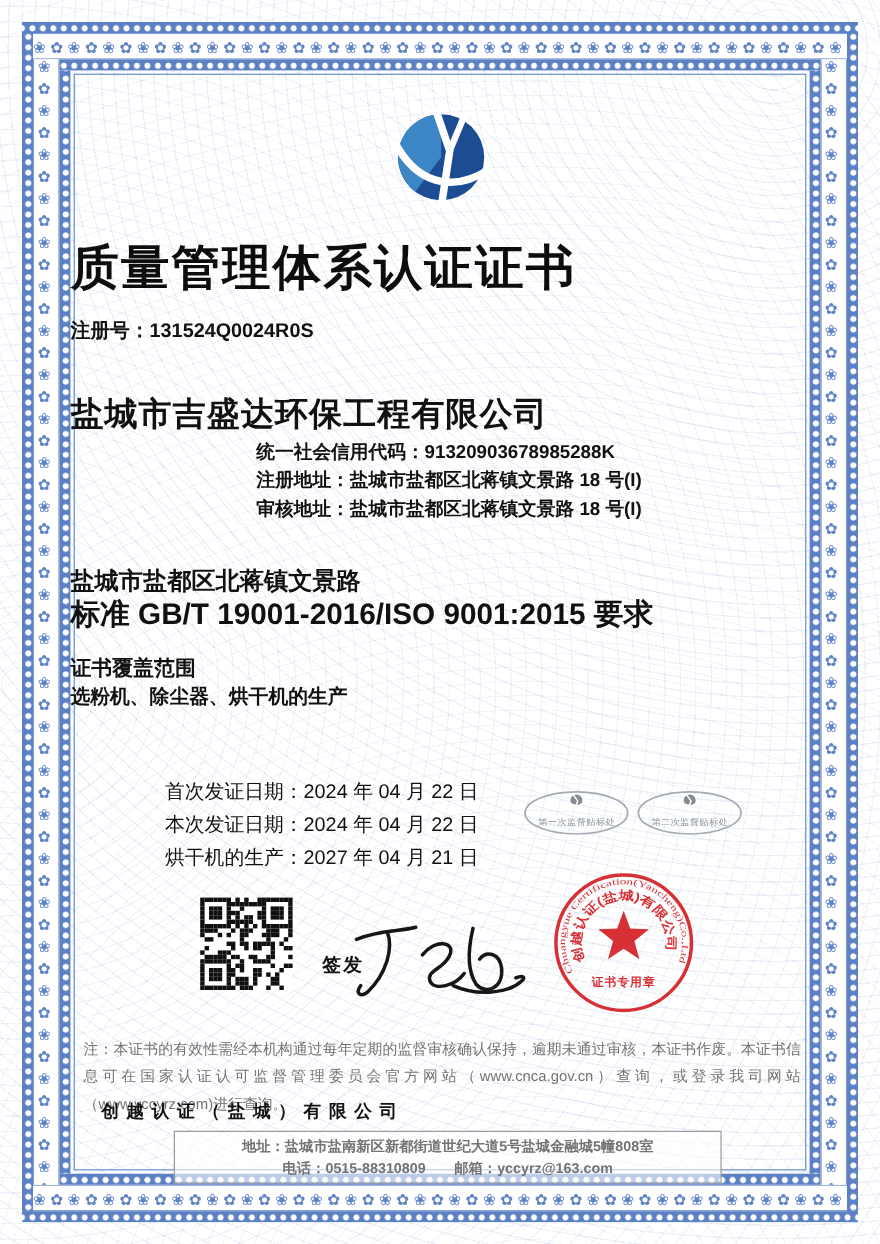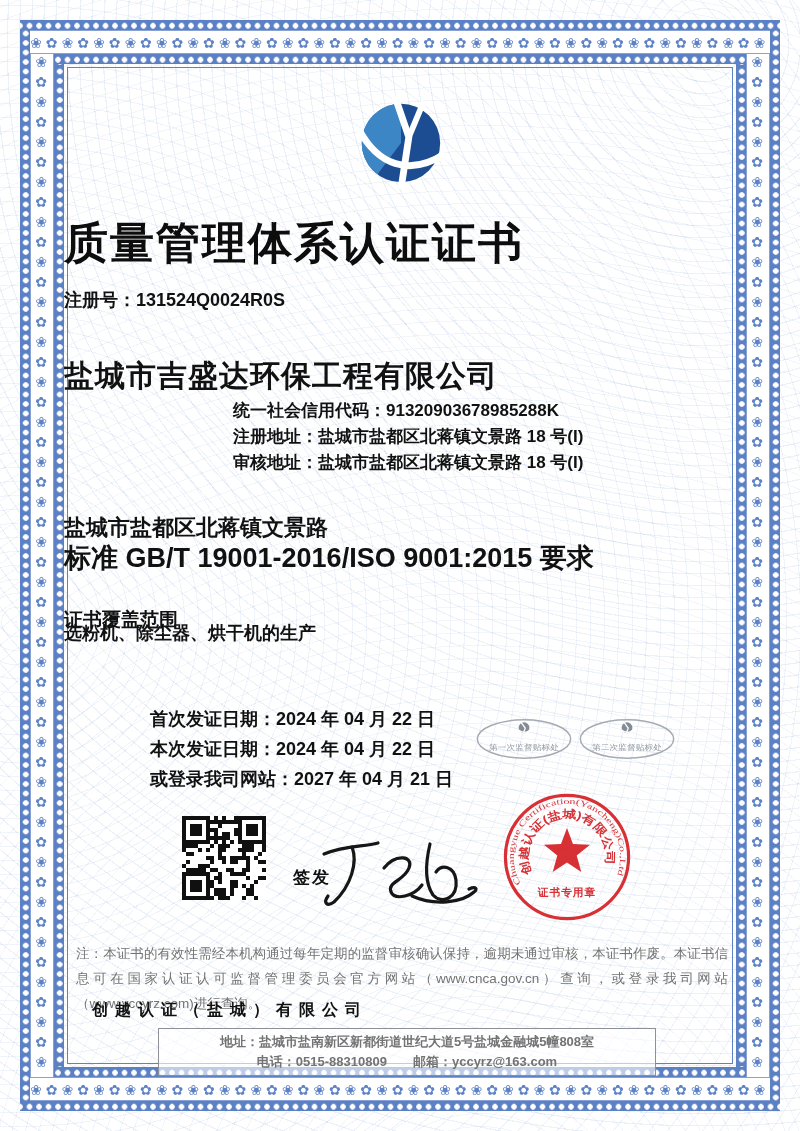--- a/index.html
+++ b/index.html
@@ -36,23 +36,23 @@
   
   .abs{position:absolute;}
   .ctr{left:64px;right:64px;}
   .title{top:214px;font-size:44px;font-weight:900;letter-spacing:2px;color:#0d0d0d;}
   .regline{top:288px;font-size:18px;font-weight:700;}
   .certify{top:327px;font-size:18px;font-weight:700;}
   .company{top:356px;font-size:30px;font-weight:800;letter-spacing:1px;}
   .infoblock{left:233px;top:398px;font-size:17px;font-weight:700;line-height:26px;}
   .std1{top:513px;font-size:22px;font-weight:800;}
   .std2{top:540px;font-size:27px;font-weight:800;}
-  .scopetitle{top:595px;font-size:19px;font-weight:700;margin-top:12px;}
+  .scopetitle{top:595px;font-size:19px;font-weight:700;}
   .scope{top:621px;font-size:18px;font-weight:800;}
-  .dates{left:150px;top:704px;font-size:18px;font-weight:700;line-height:30px;}
+  .dates{left:150px;top:704px;font-size:18px;font-weight:400;line-height:30px;}
   .issue{left:293px;top:866px;font-size:17px;font-weight:700;letter-spacing:2px;}
   .note{left:76px;top:941px;width:652px;font-size:13.5px;line-height:25px;color:#737373;
         text-align:justify;}
   .footer-org{top:1000px;font-size:16px;font-weight:700;letter-spacing:7px;padding-left:28px;}
   .addrbox{left:158px;top:1028px;width:484px;border:1.5px solid #8d9096;background:rgba(255,255,255,.6);
            text-align:center;font-size:13px;font-weight:600;line-height:20px;padding:3px 6px;color:#737373;}
   .qr{left:182px;top:816px;display:grid;grid-template-columns:repeat(21,4px);
       grid-template-rows:repeat(21,4px);background:#fff;}
   .qr div{width:4px;height:4px;}
   .qr .d{background:#101010;}
@@ -101,21 +101,21 @@
   </div>
 
   <div class="abs ctr std1">盐城市盐都区北蒋镇文景路</div>
   <div class="abs ctr std2">标准 GB/T 19001-2016/ISO 9001:2015 要求</div>
   <div class="abs ctr scopetitle">证书覆盖范围</div>
   <div class="abs ctr scope">选粉机、除尘器、烘干机的生产</div>
 
   <div class="abs dates">
     <div><span>首次发证日期：</span><span>2024 年 04 月 22 日</span></div>
     <div><span>本次发证日期：</span><span>2024 年 04 月 22 日</span></div>
-    <div><span>或登录我司网站：</span><span>2027 年 04 月 21 日</span></div>
+    <div><span>烘干机的生产：</span><span>2027 年 04 月 21 日</span></div>
   </div>
 
   <svg class="abs ovalseal oval1" width="100" height="46" viewBox="0 0 120 54">
     <ellipse cx="60" cy="27" rx="56" ry="23" fill="none" stroke="#a6abb3" stroke-width="1.8"></ellipse>
     <g>
       <circle cx="60" cy="13.5" r="6.5" fill="#848b94"></circle>
       <path d="M56.5 7 L61.5 14 L59 20.5" stroke="#fff" stroke-width="1.6" fill="none"></path>
       <path d="M53 16 Q60 22 67 16.5" stroke="#fff" stroke-width="1.6" fill="none"></path>
     </g>
     <text x="60" y="40" text-anchor="middle" font-size="9.5" fill="#9298a0" textLength="84" lengthAdjust="spacingAndGlyphs">第一次监督贴标处</text>

